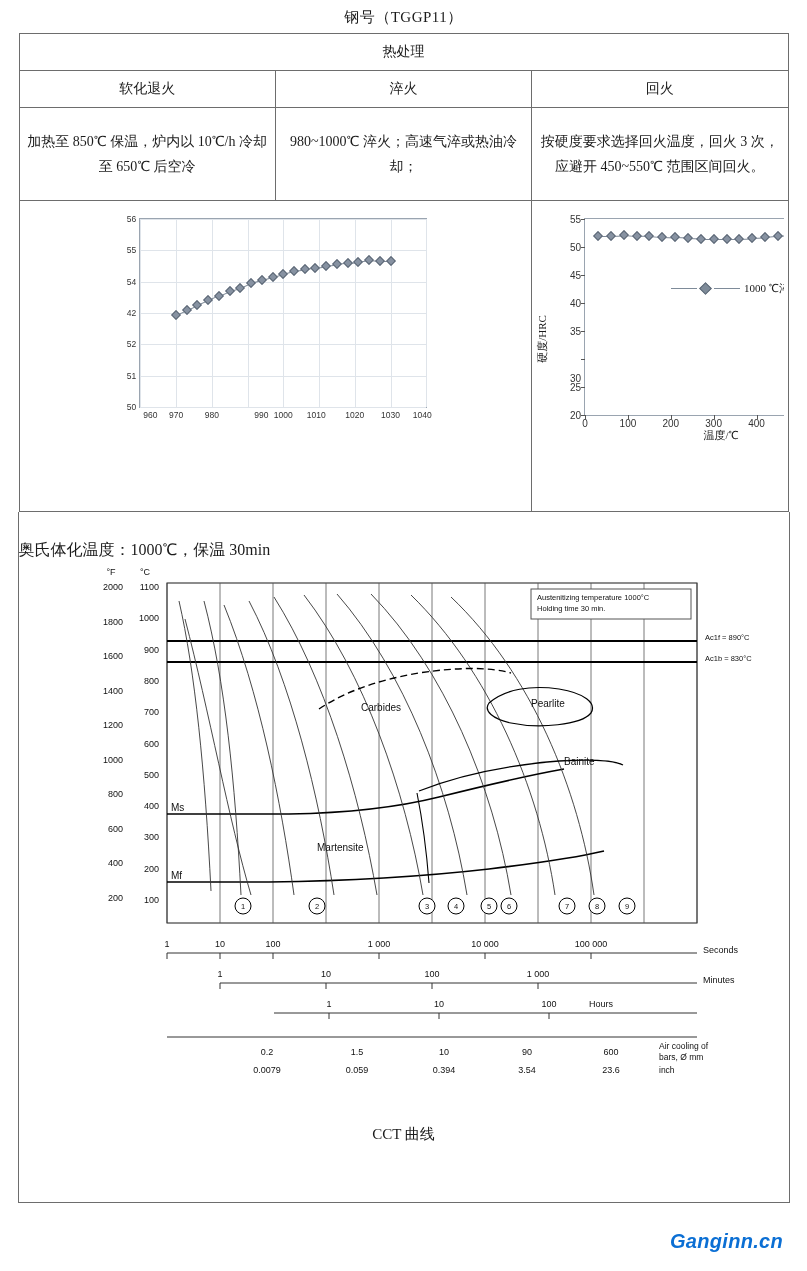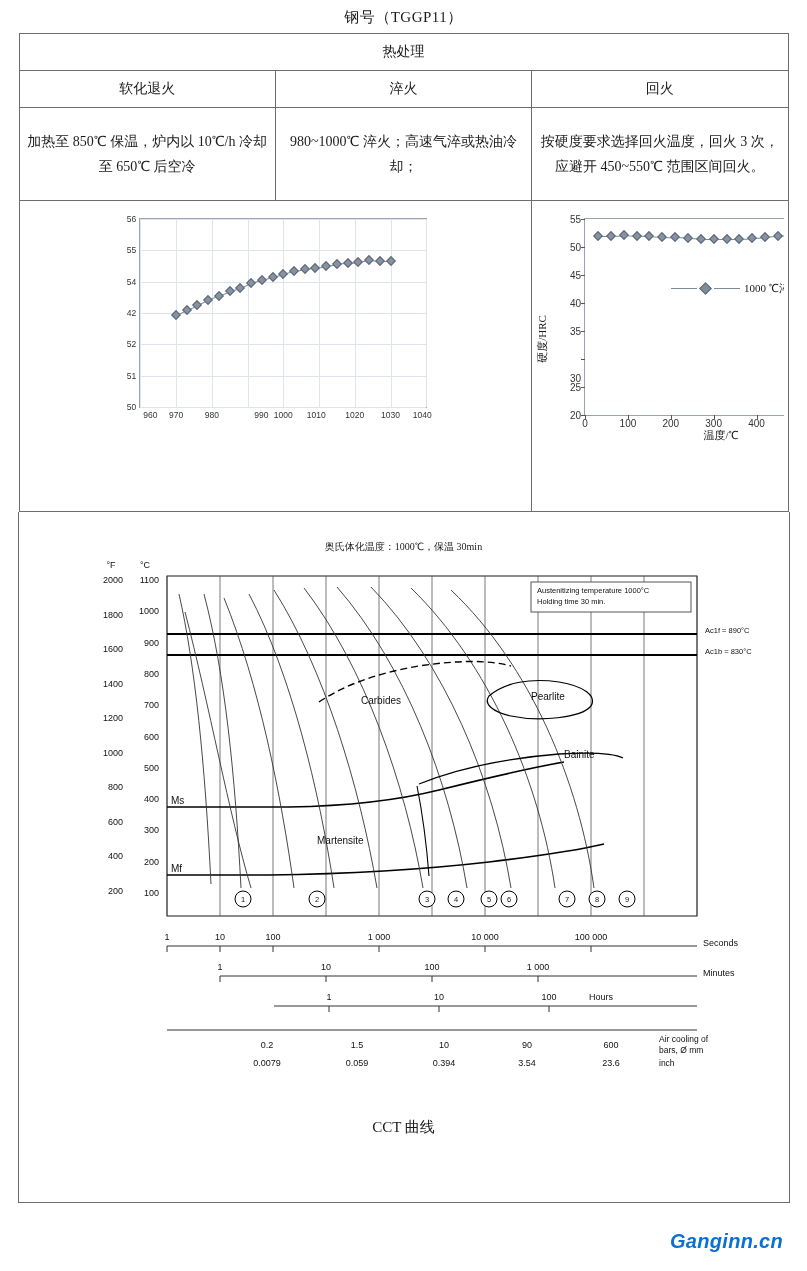--- a/index.html
+++ b/index.html
@@ -73,21 +73,21 @@
   }
   .legend .lmark{width:7px;height:7px;background:#7e8b99;border:1px solid #5d6876;
     transform:rotate(45deg);display:inline-block;}
   .legend .lline{width:26px;height:0;border-top:1px solid #7e8b99;display:inline-block;}
 
   
   .cct-section{
     width:770px;margin:0 auto;border:1px solid #6d6d6d;border-top:none;
     position:relative;height:690px;
   }
-  .cct-head{text-align:center;font-size:10px;padding-top:28px;}
+  .cct-head{text-align:left;font-size:16px;padding-top:28px;}
   .cct-area{position:relative;width:770px;height:560px;}
   .cct-cap{text-align:center;font-size:15px;margin-top:4px;}
 
   svg.cct{position:absolute;left:0;top:0;}
 
   
   .brand{
     position:absolute;right:24px;bottom:18px;
     font-family:"Liberation Sans",sans-serif;font-weight:bold;font-size:20px;
     font-style:italic;color:#0b6fd4;letter-spacing:.3px;

